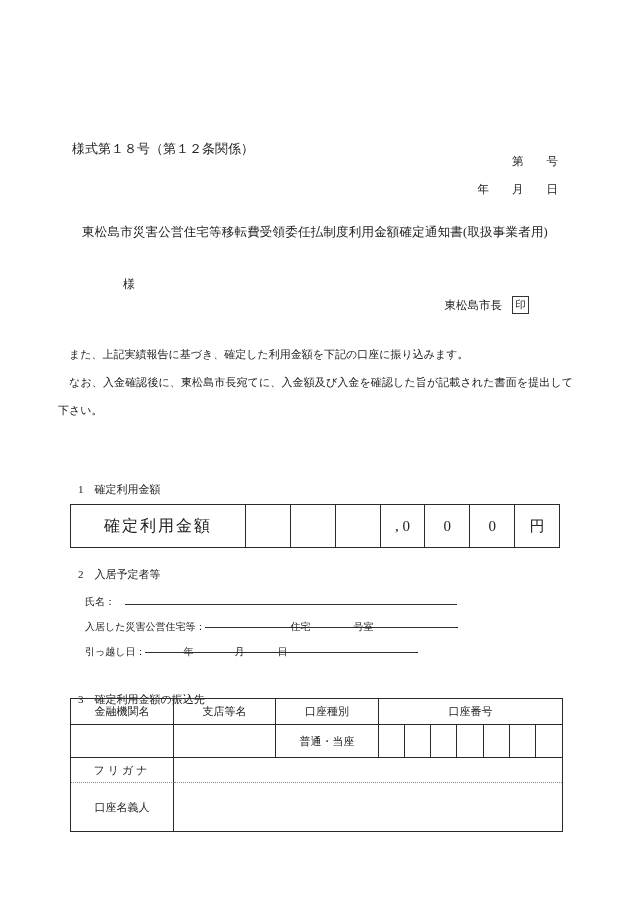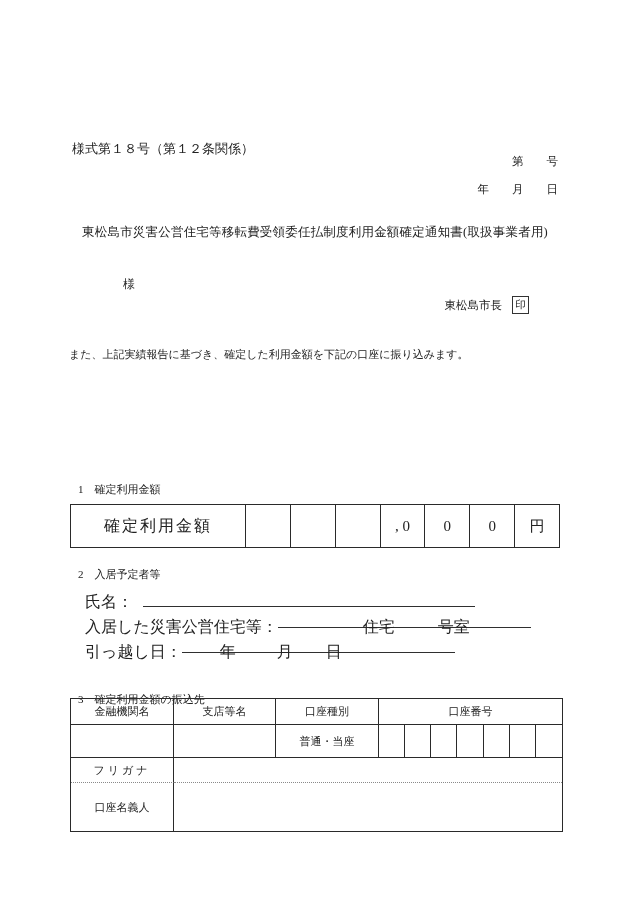--- a/index.html
+++ b/index.html
@@ -40,21 +40,21 @@
   .amount-cell{
     border-left:1px solid #2a2a2a;
     display:flex;align-items:center;justify-content:center;
     font-size:15px;
   }
   .amount-cell:first-child{border-left:none;}
   .amount-label-cell{width:174px;font-size:16px;letter-spacing:2px;}
   .amount-digit-cell{flex:1;}
 
   
-  .fields{left:85px;top:589px;font-size:16px;}
+  .fields{left:85px;top:589px;font-size:10px;}
   .field-line{height:25px;display:flex;align-items:baseline;line-height:25px;white-space:nowrap;}
   .u-line{
     display:inline-block;height:13px;vertical-align:-2px;
     border-bottom:1px solid #2f2f2f;white-space:nowrap;
   }
   .u-name{width:332px;margin-left:10px;}
   .u-housing{width:253px;}
   .u-move{width:273px;}
   .on-line-word{display:inline-block;}
 
@@ -97,20 +97,21 @@
 
   <div class="abs mayor-line">
     <span>東松島市長</span>
     <span class="seal-box">
       <span>印</span>
     </span>
   </div>
 
   <div class="abs body-text">
     <p>　また、上記実績報告に基づき、確定した利用金額を下記の口座に振り込みます。</p>
+    <p>　なお、入金確認後に、東松島市長宛てに、入金額及び入金を確認した旨が記載された書面を提出して下さい。</p>
   </div>
 
   <div class="abs sec-heading s1-heading">1　確定利用金額</div>
 
   <div class="abs amount-table">
     <div class="amount-cell amount-label-cell">確定利用金額</div>
     <div class="amount-cell amount-digit-cell"></div>
     <div class="amount-cell amount-digit-cell"></div>
     <div class="amount-cell amount-digit-cell"></div>
     <div class="amount-cell amount-digit-cell">, 0</div>

